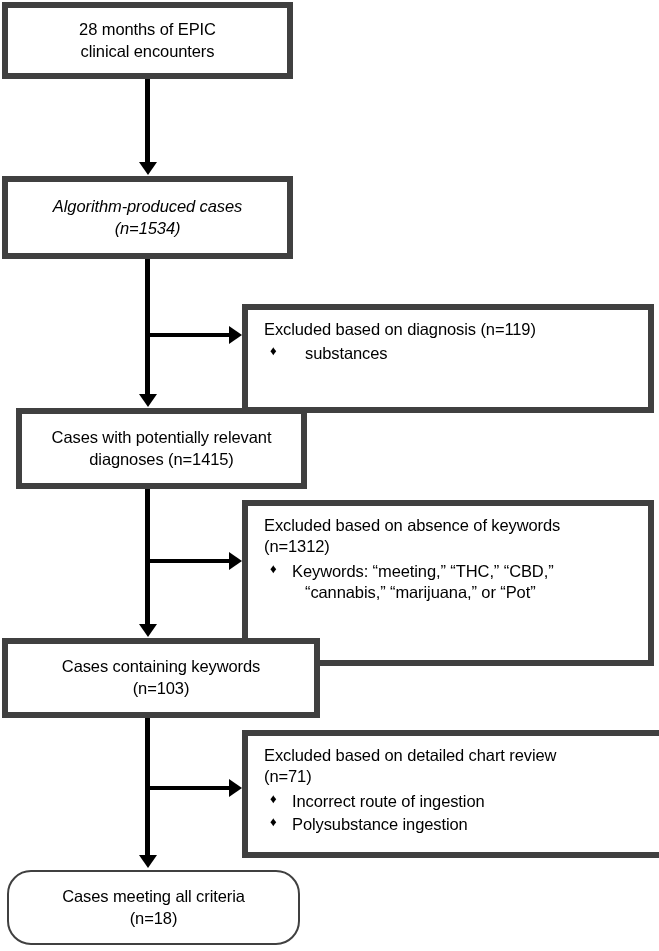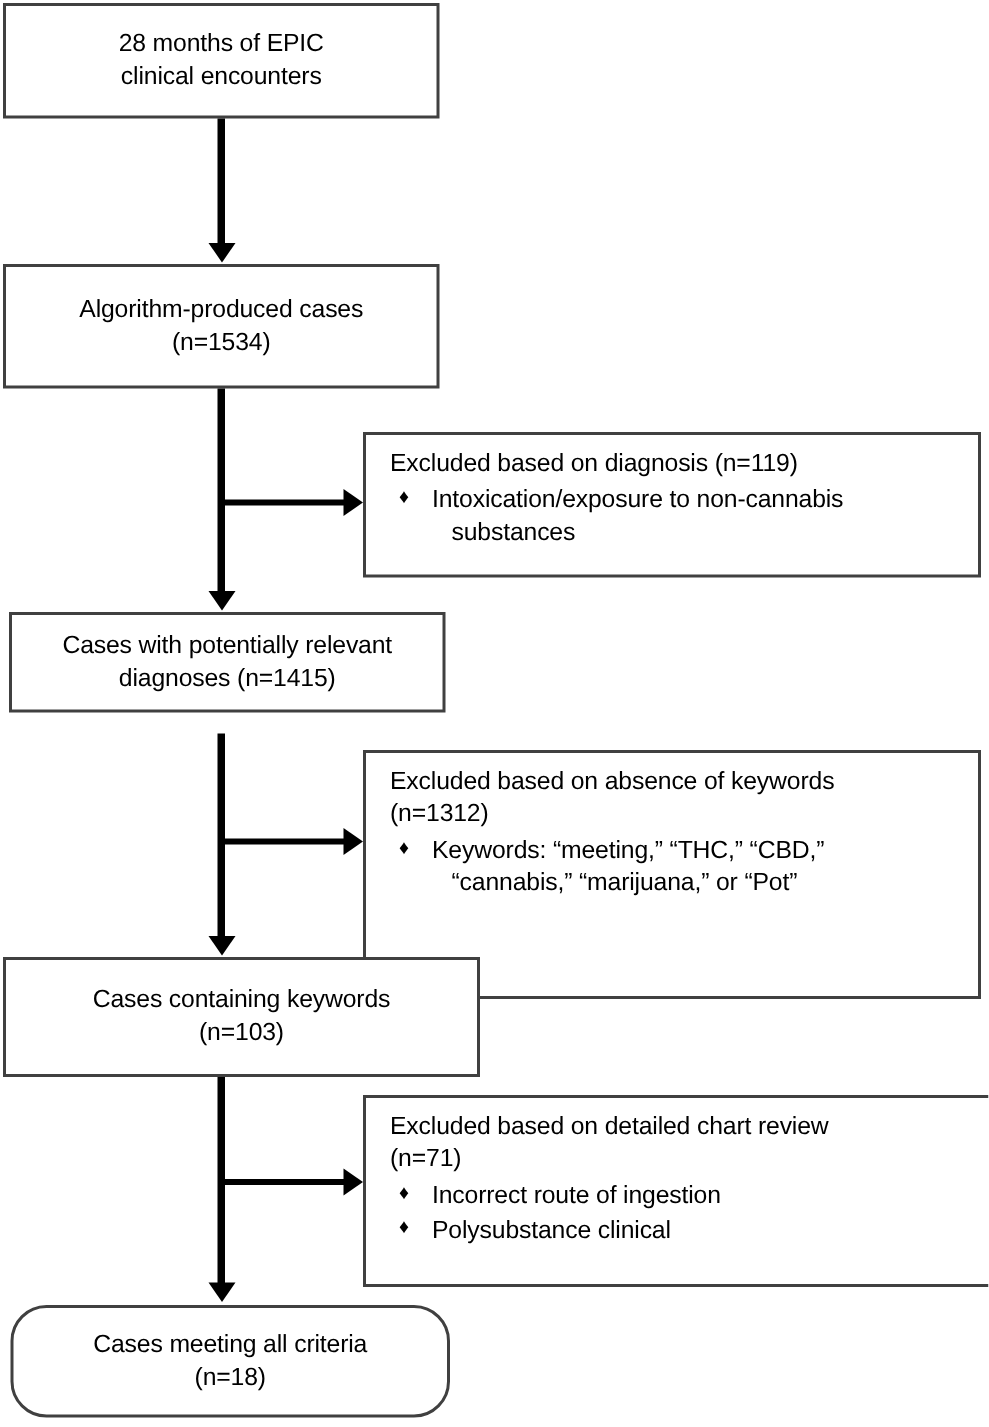--- a/index.html
+++ b/index.html
@@ -17,21 +17,21 @@
     height: 951px;
     background: #ffffff;
     overflow: hidden;
   }
 
   
   .node {
     position: absolute;
     box-sizing: border-box;
     background: #ffffff;
-    border: 2px solid #404040;
+    border: 6px solid #404040;
     display: flex;
     flex-direction: column;
     justify-content: center;
   }
   .node.thin { border-width: 2px; border-radius: 24px; }
 
   .node-center {
     text-align: center;
     font-size: 16.5px;
     line-height: 1.32;
@@ -111,44 +111,43 @@
 <div id="canvas">
 
   <div class="node node-center" style="left:2px; top:2px; width:291px; height:77px;">
     <span class="ln">28 months of EPIC</span>
     <span class="ln">clinical encounters</span>
   </div>
 
   <div class="vline" style="left:145px; top:79px; height:84px;"></div>
   <div class="arrow-down" style="left:138.5px; top:162px;"></div>
 
-  <div class="node node-center" style="left:2px; top:176px; width:291px; height:83px;">
+  <div class="node node-center" style="left:2px; top:176px; width:291px; height:83px;font-style:italic;">
     <span class="ln">Algorithm-produced cases</span>
     <span class="ln">(n=1534)</span>
   </div>
 
   <div class="vline" style="left:145px; top:259px; height:136px;"></div>
   <div class="arrow-down" style="left:138.5px; top:394px;"></div>
   <div class="hline" style="left:147px; top:333px; width:84px;"></div>
   <div class="arrow-right" style="left:229px; top:326px;"></div>
 
-  <div class="node node-left" style="left:242px; top:288px; width:412px; height:97px;">
+  <div class="node node-left" style="left:242px; top:304px; width:412px; height:109px;">
     <span class="heading">
       <span class="ln">Excluded based on diagnosis (n=119)</span>
     </span>
     <ul class="bullets">
       <li>
         <span class="diamond">♦</span>
-        <span>Intoxication/exposure to non-cannabis</span>
         <span class="cont">substances</span>
       </li>
     </ul>
   </div>
 
-  <div class="node node-center" style="left:6px; top:408px; width:291px; height:67px;">
+  <div class="node node-center" style="left:16px; top:408px; width:291px; height:81px;">
     <span class="ln">Cases with potentially relevant</span>
     <span class="ln">diagnoses (n=1415)</span>
   </div>
 
   <div class="vline" style="left:145px; top:489px; height:137px;"></div>
   <div class="arrow-down" style="left:138.5px; top:624px;"></div>
   <div class="hline" style="left:147px; top:559px; width:84px;"></div>
   <div class="arrow-right" style="left:229px; top:552px;"></div>
 
   <div class="node node-left" style="left:242px; top:500px; width:412px; height:166px;">
@@ -180,21 +179,21 @@
       <span class="ln">Excluded based on detailed chart review</span>
       <span class="ln">(n=71)</span>
     </span>
     <ul class="bullets">
       <li>
         <span class="diamond">♦</span>
         <span>Incorrect route of ingestion</span>
       </li>
       <li>
         <span class="diamond">♦</span>
-        <span>Polysubstance clinical</span>
+        <span>Polysubstance ingestion</span>
       </li>
     </ul>
   </div>
 
   <div class="node node-center thin" style="left:7px; top:870px; width:293px; height:75px;">
     <span class="ln">Cases meeting all criteria</span>
     <span class="ln">(n=18)</span>
   </div>
 
 </div>

